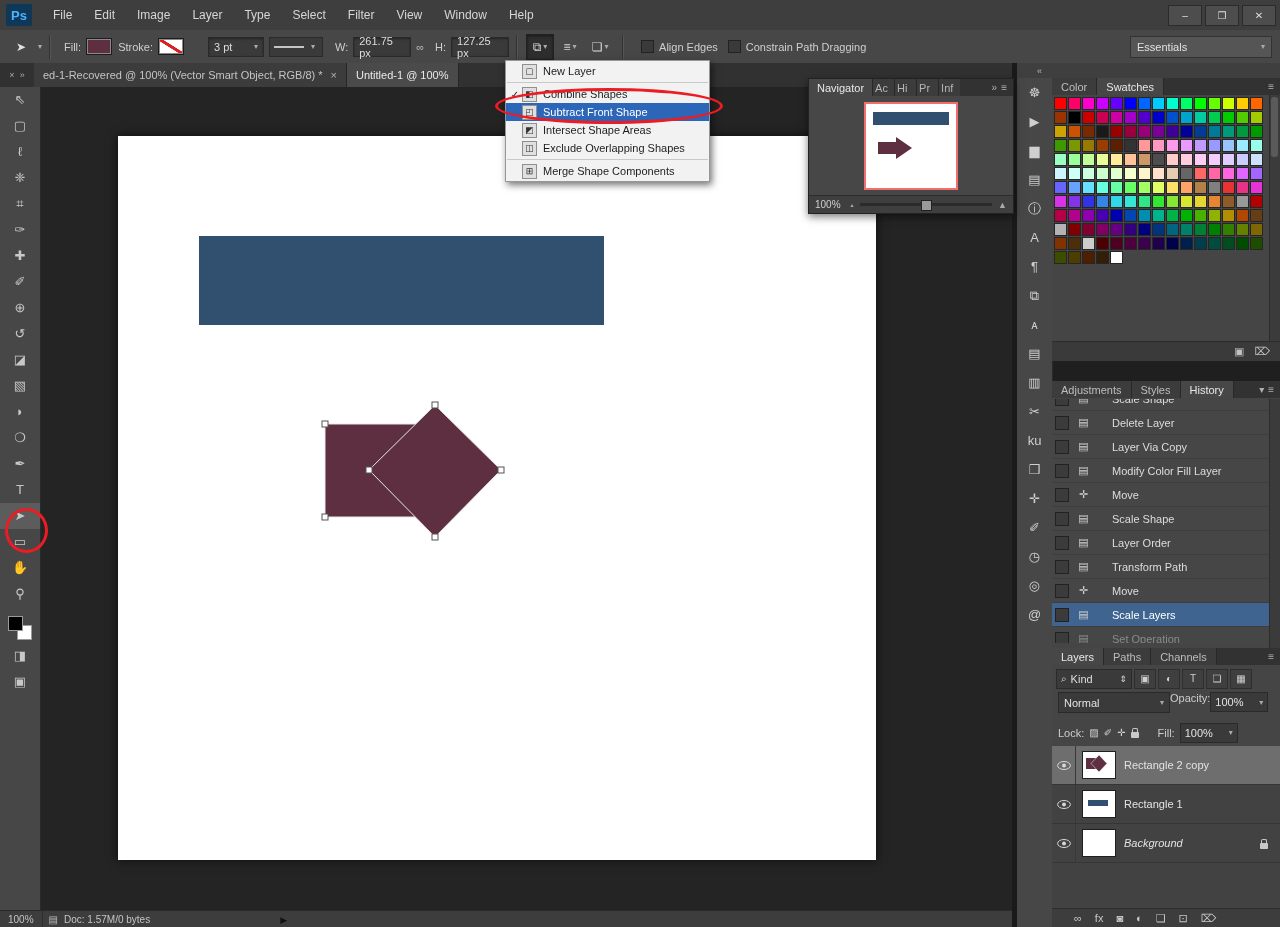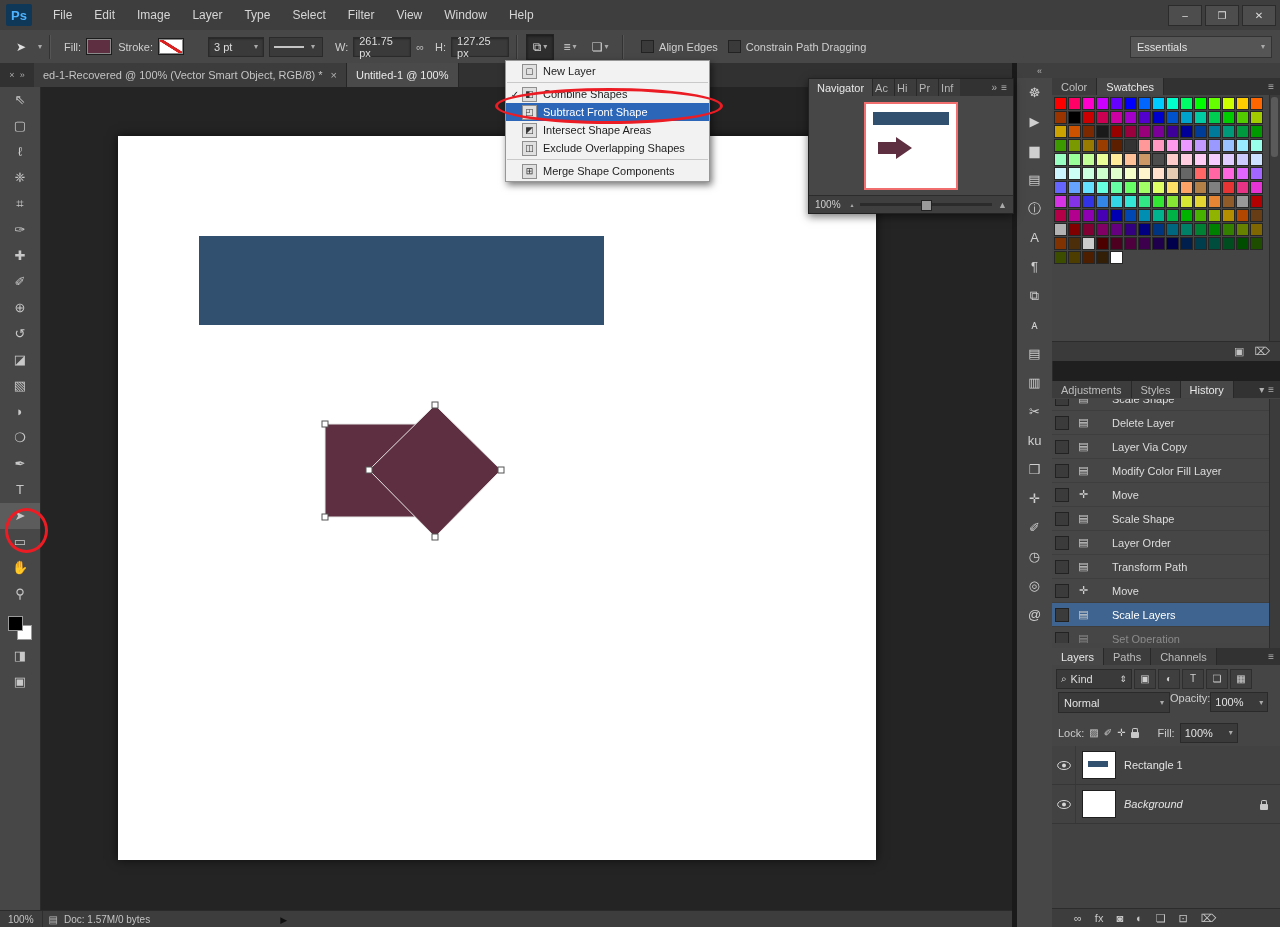--- a/index.html
+++ b/index.html
@@ -617,20 +617,33 @@
         <span class="lockicon">✐</span>
         <span class="lockicon">✛</span>
         <span class="lock-shape"></span>
         <span style="margin-left:14px">Fill:</span>
         <span class="valbox">
             <span>100%</span>
             <span class="ob-chev">▾</span>
           </span>
       </div>
       <div class="layer-list">
+        <div class="lrow sel">
+          <span class="eyecell">
+              <svg width="14" height="9">
+                <ellipse cx="7" cy="4.5" rx="6.4" ry="4" fill="none" stroke="#d6d6d6"></ellipse>
+                <circle cx="7" cy="4.5" r="2" fill="#d6d6d6"></circle>
+              </svg>
+            </span>
+          <span class="lthumb"><svg width="30" height="24" viewBox="0 0 30 24">
+                <rect x="3" y="6" width="11" height="11" style="fill:var(--shape-maroon)"></rect>
+                <polygon points="16,3 24,11.5 16,20 8,11.5" style="fill:var(--shape-maroon)" stroke="#fff" stroke-width="0.5"></polygon>
+              </svg></span>
+          <span class="lname">Rectangle 2 copy</span>
+        </div>
         <div class="lrow">
           <span class="eyecell">
               <svg width="14" height="9">
                 <ellipse cx="7" cy="4.5" rx="6.4" ry="4" fill="none" stroke="#d6d6d6"></ellipse>
                 <circle cx="7" cy="4.5" r="2" fill="#d6d6d6"></circle>
               </svg>
             </span>
           <span class="lthumb"><svg width="30" height="24" viewBox="0 0 30 24">
                 <rect x="5" y="9" width="20" height="6" style="fill:var(--shape-blue)"></rect>
               </svg></span>

